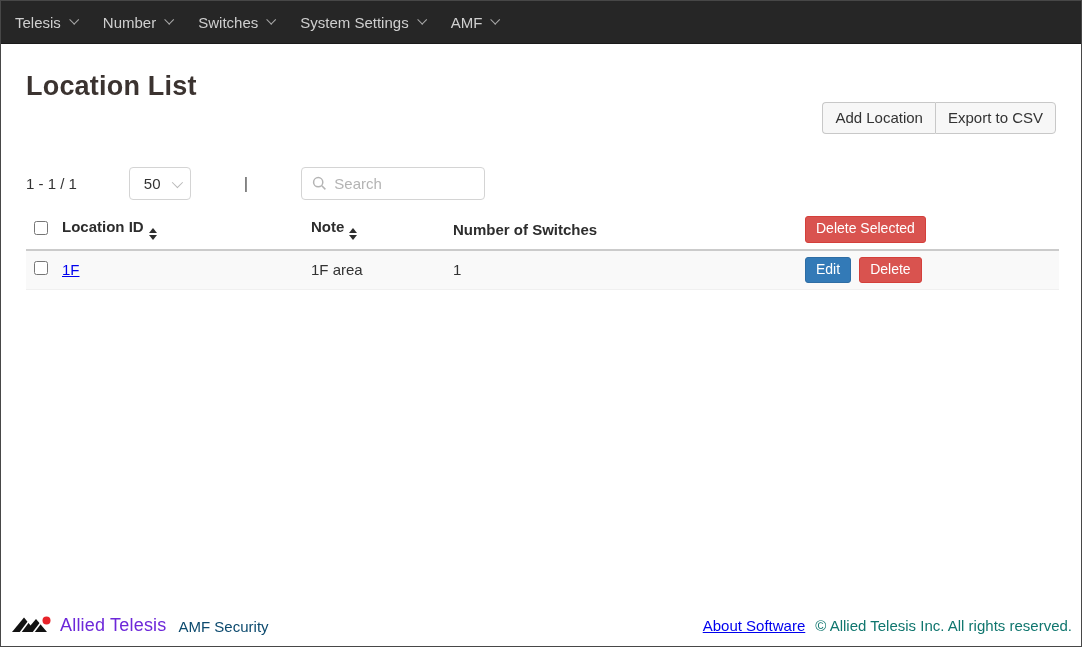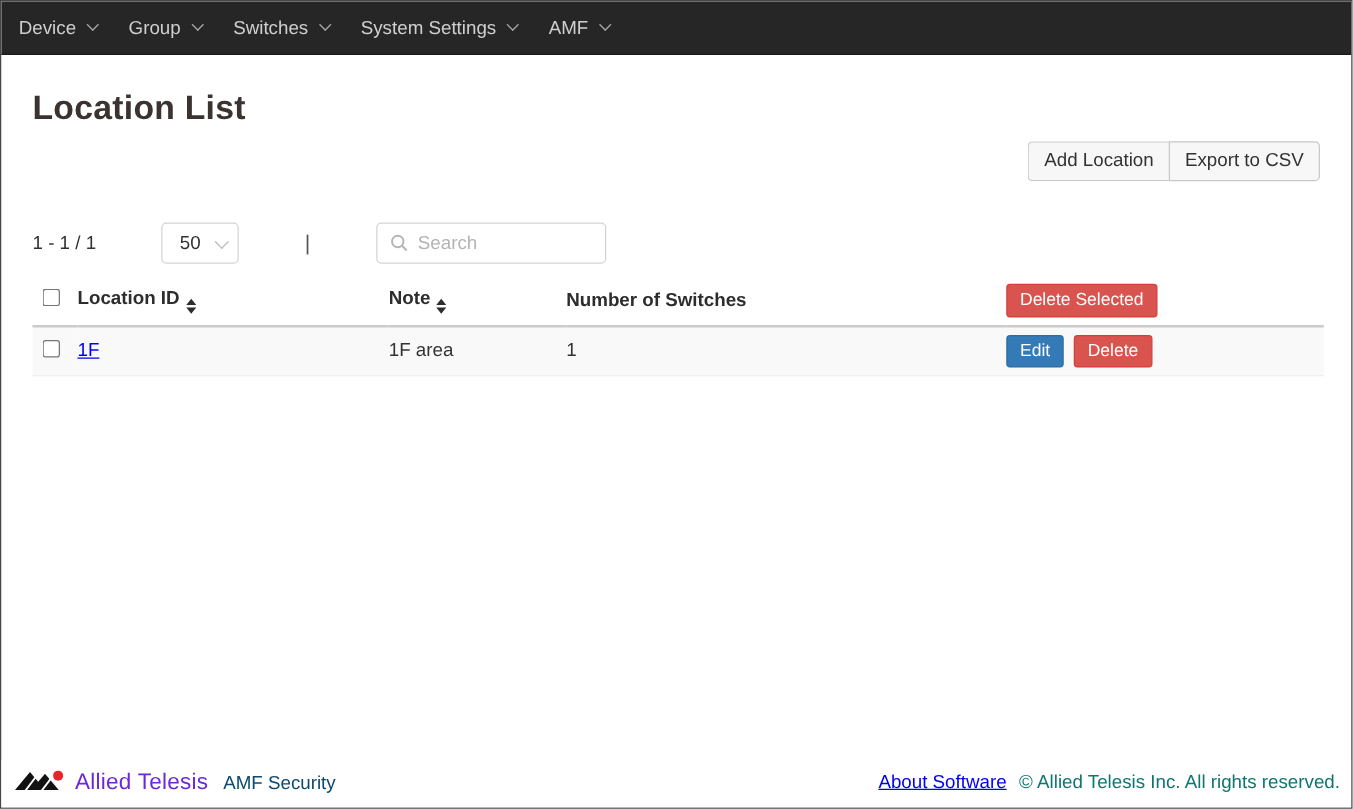--- a/index.html
+++ b/index.html
@@ -52,21 +52,20 @@
     margin-top: 27px;
     font-size: 27px;
     font-weight: 700;
     color: #3b3330;
     letter-spacing: 0.2px;
   }
 
   .toolbar {
     display: flex;
     justify-content: flex-end;
-    margin-top: 11px;
   }
   .btn-group { display: inline-flex; }
   .btn-default {
     background: #f7f7f7;
     border: 1px solid #c8c8c8;
     color: #333;
     font-size: 15px;
     font-family: inherit;
     padding: 6px 12px;
     cursor: pointer;
@@ -207,25 +206,25 @@
   .product-name { font-size: 15px; color: #0c4a6e; margin-left: 12px; padding-top: 3px; }
   .footer-right { margin-left: auto; display: flex; align-items: center; font-size: 15px; }
   .about-link { color: #0000ee; text-decoration: underline; cursor: pointer; margin-right: 10px; }
   .copyright { color: #0f766e; }
 </style>
 </head>
 <body>
 
 <div class="navbar">
   <a class="nav-item">
-    <span>Device</span>
-    <span class="chev"></span>
-  </a>
-  <a class="nav-item">
-    <span>Group</span>
+    <span>Telesis</span>
+    <span class="chev"></span>
+  </a>
+  <a class="nav-item">
+    <span>Number</span>
     <span class="chev"></span>
   </a>
   <a class="nav-item">
     <span>Switches</span>
     <span class="chev"></span>
   </a>
   <a class="nav-item">
     <span>System Settings</span>
     <span class="chev"></span>
   </a>

